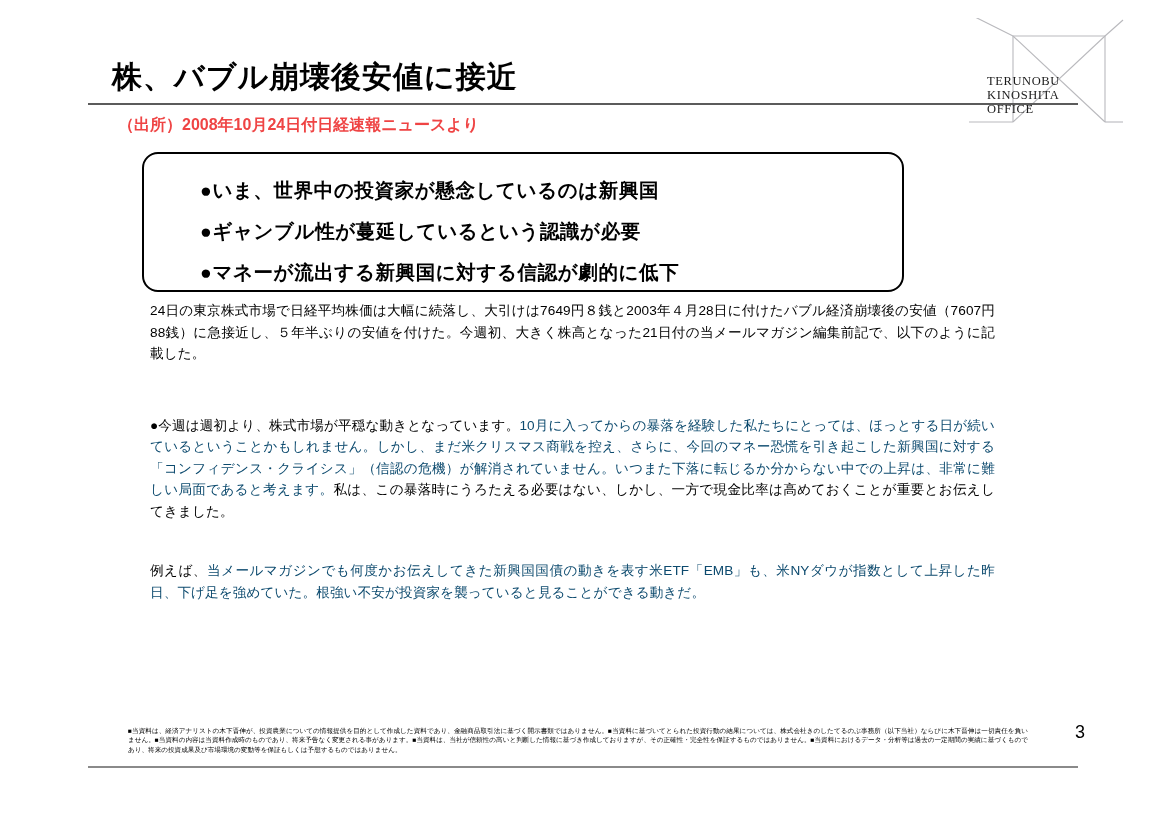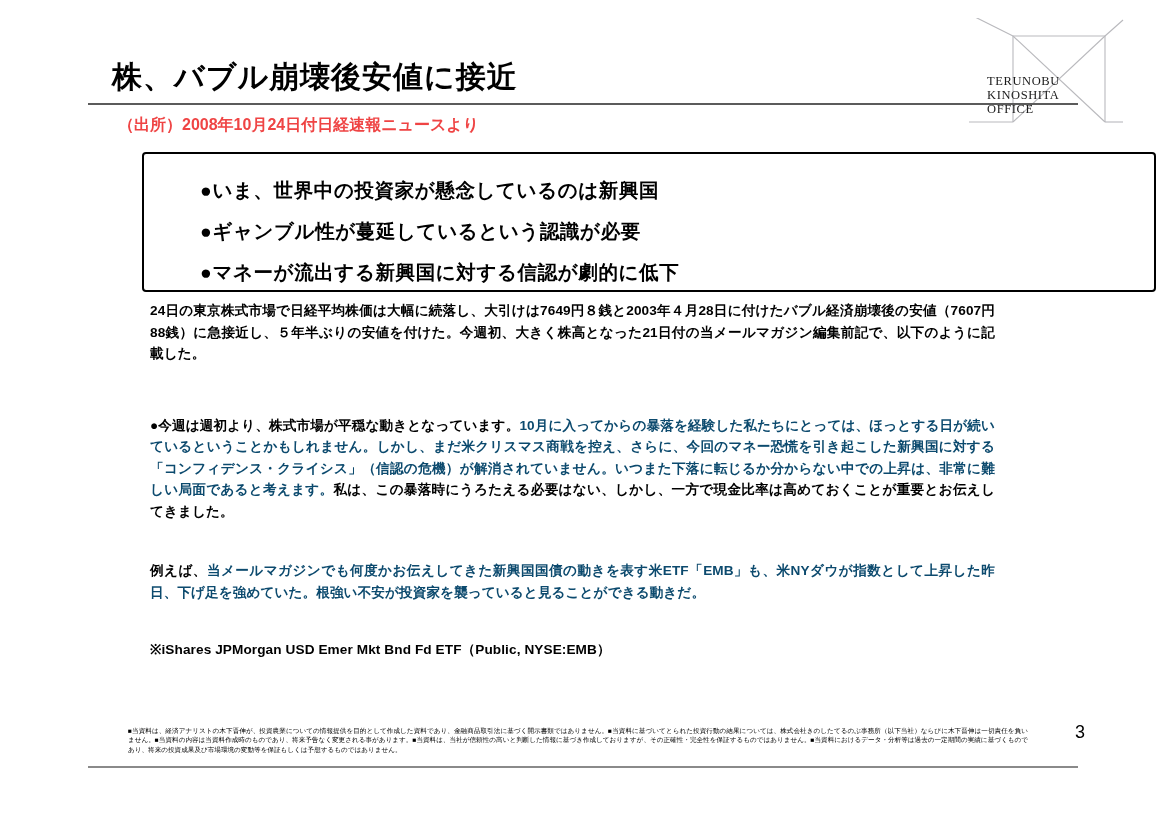--- a/index.html
+++ b/index.html
@@ -72,24 +72,24 @@
     font-weight: bold;
     color: #ef4444;
     white-space: nowrap;
   }
 
   
   .callout {
     position: absolute;
     left: 142px;
     top: 152px;
-    width: 1014px;
+    width: 762px;
     height: 140px;
     border: 2.5px solid #000;
-    border-radius: 4px;
+    border-radius: 16px;
     background: #fff;
     box-sizing: border-box;
   }
   .callout-inner {
     position: absolute;
     left: 56px;
     top: 16px;
     right: 20px;
   }
   .callout-line {
@@ -108,21 +108,20 @@
     top: 300px;
     width: 845px;
   }
   p.para {
     margin: 0;
     font-size: 13.6px;
     line-height: 21.5px;
     letter-spacing: 0.1px;
     color: #000;
     text-align: justify;
-    font-weight: bold;
   }
   p.para.red { color: #e8262b; }
   p.gap-1 { margin-top: 50px; }
   p.gap-2 { margin-top: 38px; }
   p.gap-3 { margin-top: 36px; }
   p.gap-4 { margin-top: 10px; }
   p.gap-5 { margin-top: 38px; }
 
   .mixed .rd { color: #0c4a6e; }
 
@@ -207,21 +206,20 @@
     <p class="para">24日の東京株式市場で日経平均株価は大幅に続落し、大引けは7649円８銭と2003年４月28日に付けたバブル経済崩壊後の安値（7607円88銭）に急接近し、５年半ぶりの安値を付けた。今週初、大きく株高となった21日付の当メールマガジン編集前記で、以下のように記載した。</p>
 
     <p class="para mixed gap-1">
       <span>●今週は週初より、株式市場が平穏な動きとなっています。</span><span class="rd">10月に入ってからの暴落を経験した私たちにとっては、ほっとする日が続いているということかもしれません。しかし、まだ米クリスマス商戦を控え、さらに、今回のマネー恐慌を引き起こした新興国に対する「コンフィデンス・クライシス」（信認の危機）が解消されていません。いつまた下落に転じるか分からない中での上昇は、非常に難しい局面であると考えます。</span><span>私は、この暴落時にうろたえる必要はない、しかし、一方で現金比率は高めておくことが重要とお伝えしてきました。</span>
     </p>
 
     <p class="para mixed gap-2">
       <span>例えば、</span><span class="rd">当メールマガジンでも何度かお伝えしてきた新興国国債の動きを表す米ETF「EMB」も、米NYダウが指数として上昇した昨日、下げ足を強めていた。根強い不安が投資家を襲っていると見ることができる動きだ。</span>
     </p>
 
-    <p class="para etf-note gap-3">※iShares JPMorgan USD Emer Mkt Bnd Fd ETF（Public, NYSE:EMB）</p>
 
 
   </div>
 
   <div class="disclaimer">■当資料は、経済アナリストの木下晋伸が、投資農業についての情報提供を目的として作成した資料であり、金融商品取引法に基づく開示書類ではありません。■当資料に基づいてとられた投資行動の結果については、株式会社きのしたてるのぶ事務所（以下当社）ならびに木下晋伸は一切責任を負いません。■当資料の内容は当資料作成時のものであり、将来予告なく変更される事があります。■当資料は、当社が信頼性の高いと判断した情報に基づき作成しておりますが、その正確性・完全性を保証するものではありません。■当資料におけるデータ・分析等は過去の一定期間の実績に基づくものであり、将来の投資成果及び市場環境の変動等を保証もしくは予想するものではありません。</div>
   <div class="page-no">3</div>
   <div class="footer-rule"></div>
 
 </div>
 

